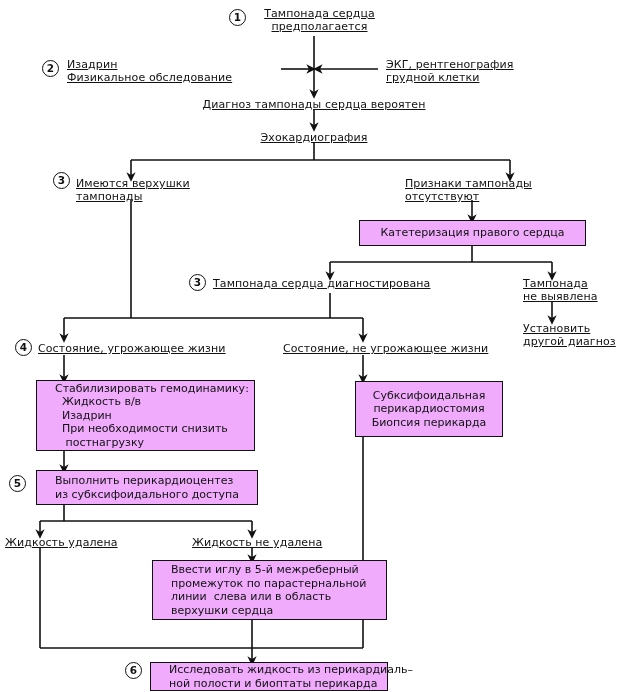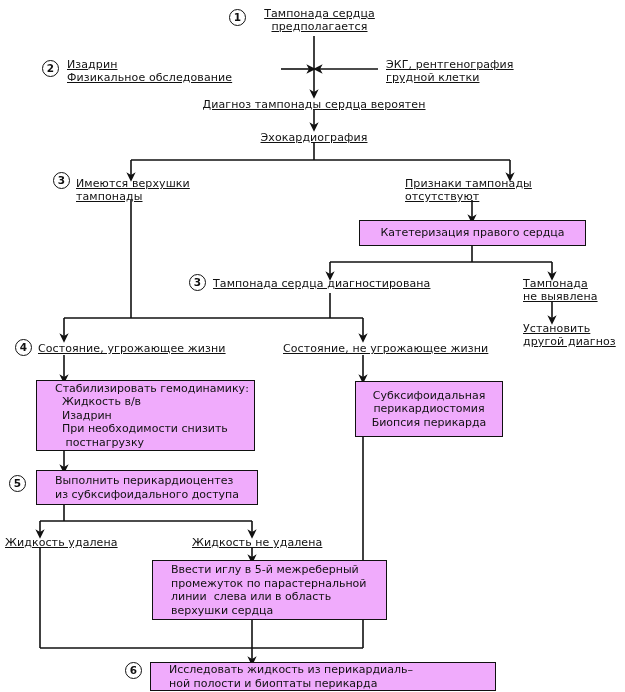--- a/index.html
+++ b/index.html
@@ -185,16 +185,16 @@
 Биопсия перикарда</div>
 
   <div class="box left" style="left:36px; top:470px; width:222px; height:35px;">Выполнить перикардиоцентез
 из субксифоидального доступа</div>
 
   <div class="box left" style="left:152px; top:560px; width:235px; height:60px;">Ввести иглу в 5-й межреберный
 промежуток по парастернальной
 линии  слева или в область
 верхушки сердца</div>
 
-  <div class="box left" style="left:150px; top:662px; width:346px; height:29px;">Исследовать жидкость из перикардиаль–
+  <div class="box left" style="left:150px; top:662px; width:238px; height:29px;">Исследовать жидкость из перикардиаль–
 ной полости и биоптаты перикарда</div>
 
 </div>
 
 </body></html>

